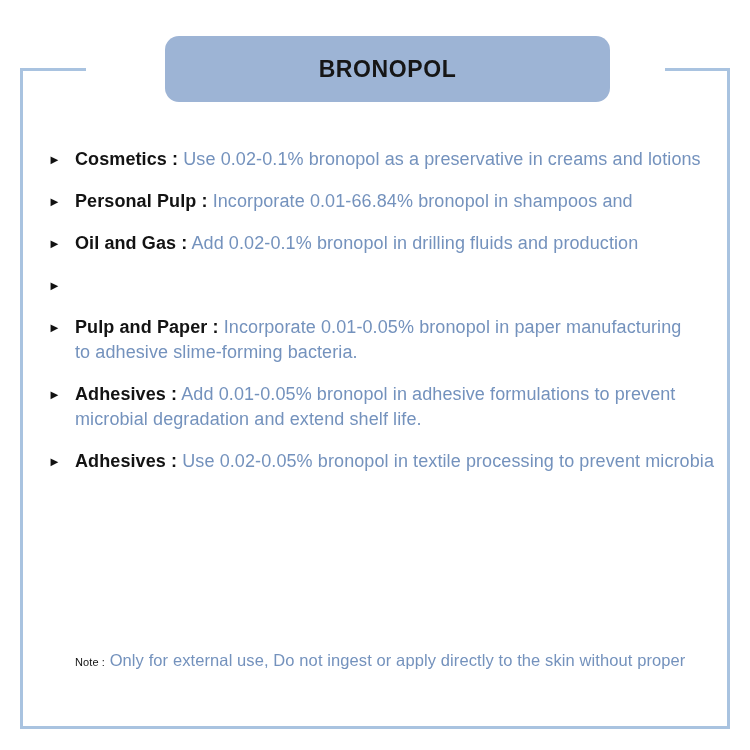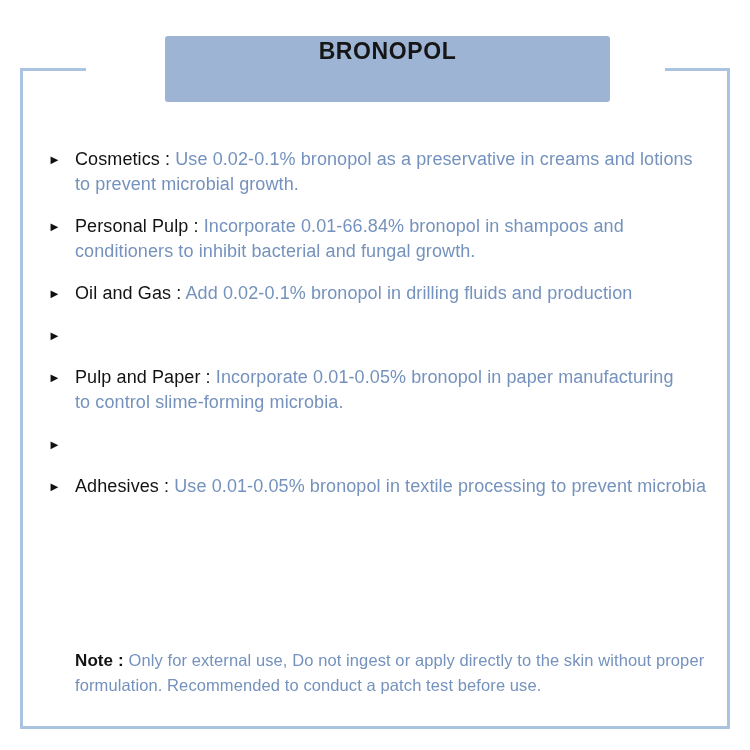--- a/index.html
+++ b/index.html
@@ -31,24 +31,24 @@
     left:86px;top:64px;
     width:579px;height:12px;
     background:var(--page-bg);
     z-index:2;
   }
   .header-box{
     position:absolute;
     left:165px;top:36px;
     width:445px;height:66px;
     background:var(--header-bg);
-    border-radius:3px;
+    border-radius:14px;
     z-index:3;
-    display:flex;flex-direction:column;
-    align-items:center;justify-content:flex-start;
+    display:flex;flex-direction:row;
+    align-items:center;justify-content:center;
   }
   .header-title{
     font-size:23px;
     line-height:31px;
     font-weight:700;
     letter-spacing:.6px;
     color:var(--heading-text);
     text-align:center;
   }
   .content{
@@ -69,81 +69,81 @@
     line-height:25px;
     color:#111;
   }
   .bullet-body{
     font-size:18px;
     line-height:25px;
     letter-spacing:.1px;
     color:var(--body-text);
   }
   .bullet-label{
-    font-weight:400;
+    font-weight:700;
     color:var(--label-text);
   }
   .note{
     position:absolute;
     left:75px;top:648px;
     width:645px;
     font-size:16.5px;
     line-height:25px;
     letter-spacing:.1px;
     color:var(--body-text);
     z-index:4;
   }
   .note-label{
-    font-weight:700;
-    font-size:17px;
+    font-weight:400;
+    font-size:11px;
     color:var(--label-text);
   }
 </style>
 </head>
 <body>
 
 <div class="header-box">
   <div class="header-title">BRONOPOL</div>
 </div>
 
 <div class="frame"></div>
 <div class="frame-gap-mask"></div>
 
 <div class="content">
   <div class="bullet">
     <span class="bullet-arrow">►</span>
-    <span class="bullet-body"><span class="bullet-label">Cosmetics :</span><span> Use 0.02-0.1% bronopol as a preservative in creams and lotions</span><br><span>to prevent microbial growth.</span></span>
+    <span class="bullet-body"><span class="bullet-label">Cosmetics :</span><span> Use 0.02-0.1% bronopol as a preservative in creams and lotions</span><br></span>
   </div>
 
   <div class="bullet">
     <span class="bullet-arrow">►</span>
-    <span class="bullet-body"><span class="bullet-label">Personal Pulp :</span><span> Incorporate 0.01-66.84% bronopol in shampoos and</span><br><span>conditioners to inhibit bacterial and fungal growth.</span></span>
+    <span class="bullet-body"><span class="bullet-label">Personal Pulp :</span><span> Incorporate 0.01-66.84% bronopol in shampoos and</span><br></span>
   </div>
 
   <div class="bullet">
     <span class="bullet-arrow">►</span>
     <span class="bullet-body"><span class="bullet-label">Oil and Gas :</span><span> Add 0.02-0.1% bronopol in drilling fluids and production</span><br></span>
   </div>
 
   <div class="bullet">
     <span class="bullet-arrow">►</span>
   </div>
 
   <div class="bullet">
     <span class="bullet-arrow">►</span>
-    <span class="bullet-body"><span class="bullet-label">Pulp and Paper :</span><span> Incorporate 0.01-0.05% bronopol in paper manufacturing</span><br><span>to control slime-forming microbia.</span></span>
+    <span class="bullet-body"><span class="bullet-label">Pulp and Paper :</span><span> Incorporate 0.01-0.05% bronopol in paper manufacturing</span><br><span>to adhesive slime-forming bacteria.</span></span>
   </div>
 
   <div class="bullet">
     <span class="bullet-arrow">►</span>
+    <span class="bullet-body"><span class="bullet-label">Adhesives :</span><span> Add 0.01-0.05% bronopol in adhesive formulations to prevent</span><br><span>microbial degradation and extend shelf life.</span></span>
   </div>
 
   <div class="bullet">
     <span class="bullet-arrow">►</span>
-    <span class="bullet-body"><span class="bullet-label">Adhesives :</span><span> Use 0.01-0.05% bronopol in textile processing to prevent microbia</span><br></span>
+    <span class="bullet-body"><span class="bullet-label">Adhesives :</span><span> Use 0.02-0.05% bronopol in textile processing to prevent microbia</span><br></span>
   </div>
 </div>
 
 <div class="note">
   <span class="note-label">Note :</span>
   <span> Only for external use, Do not ingest or apply directly to the skin without proper</span><br>
-  <span>formulation. Recommended to conduct a patch test before use.</span>
 </div>
 
 </body></html>

